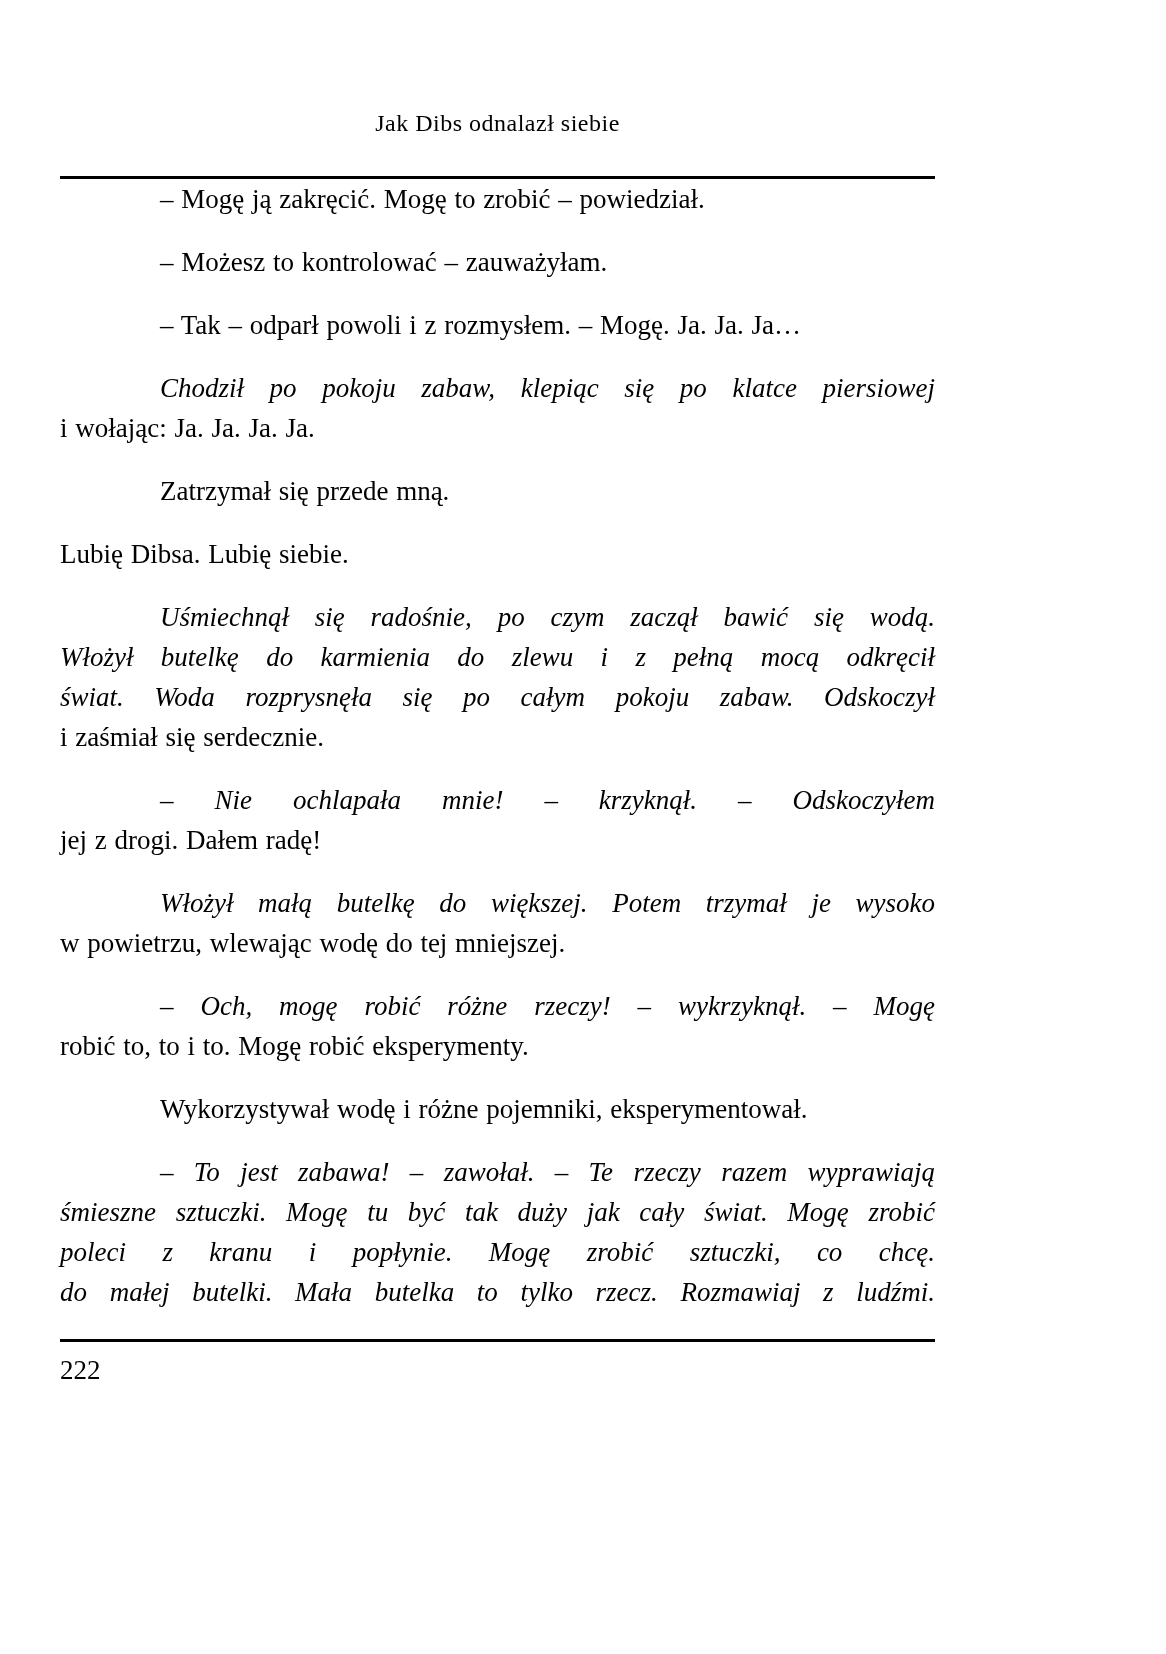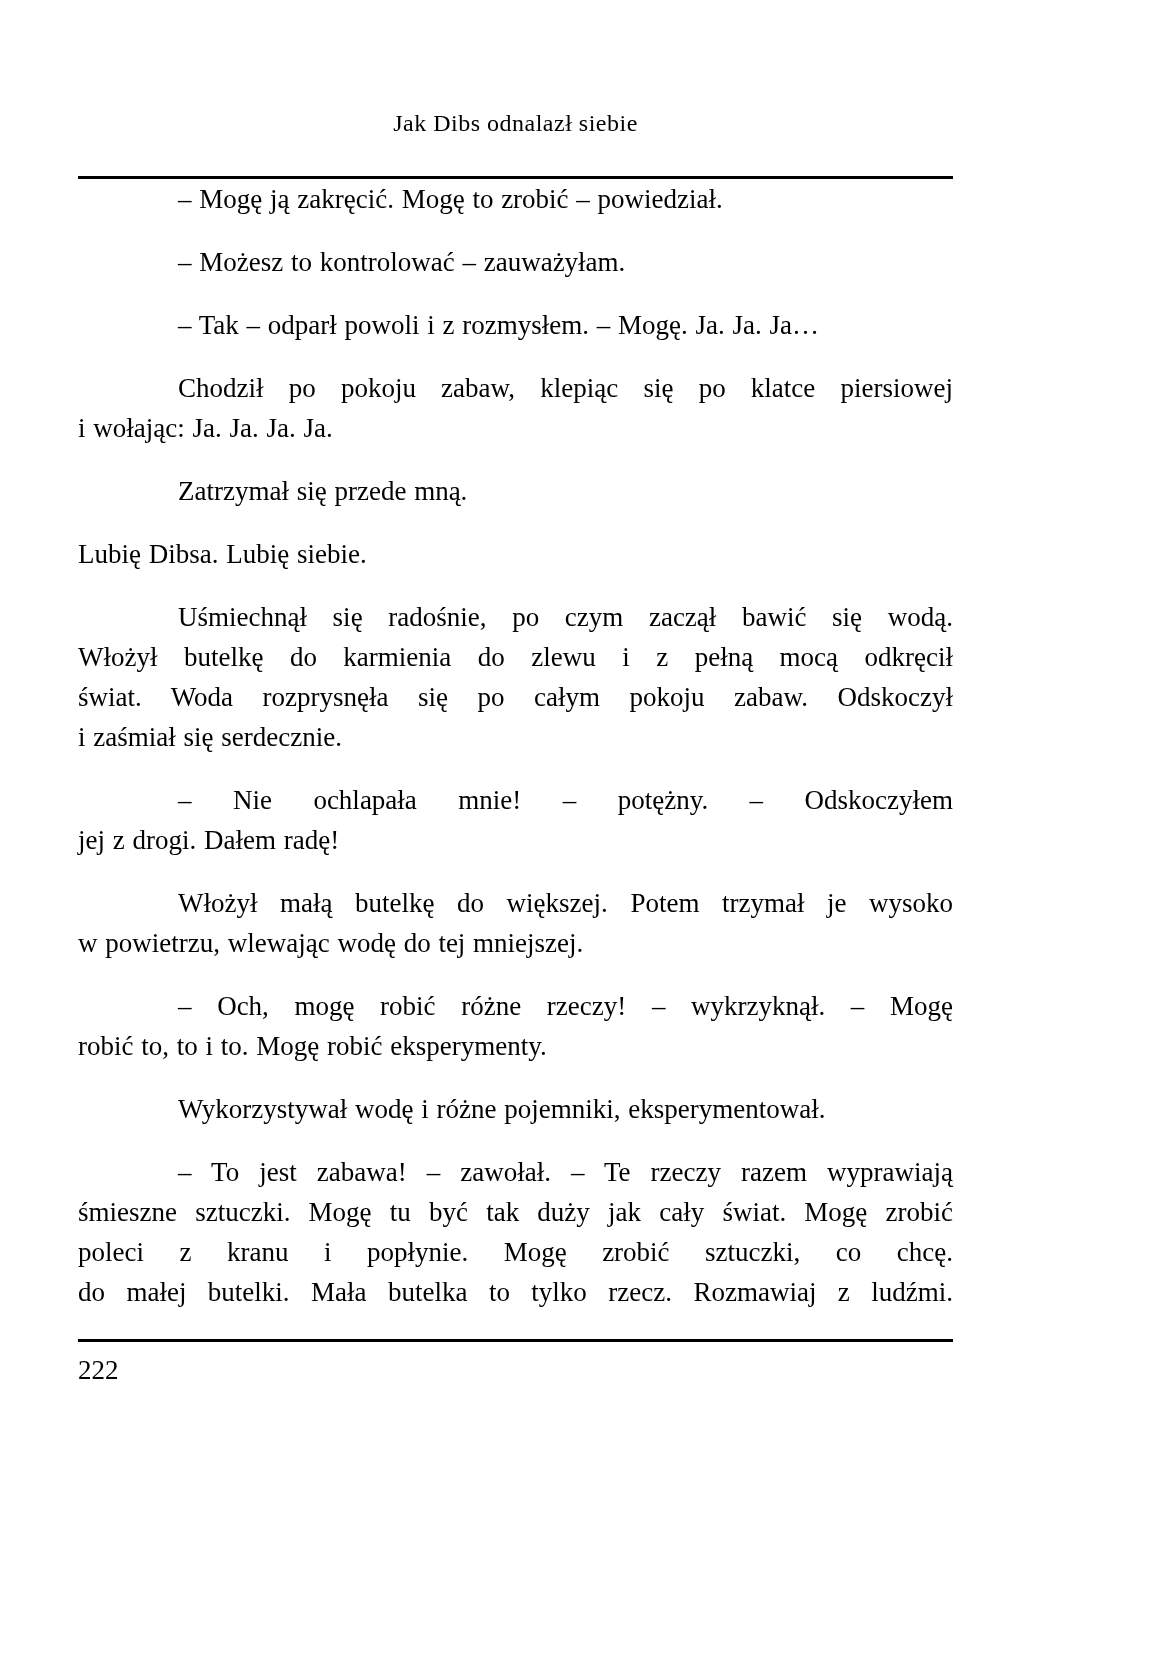--- a/index.html
+++ b/index.html
@@ -10,21 +10,21 @@
   body {
     width: 1166px;
     height: 1654px;
     overflow: hidden;
     color: #000000;
     font-family: "Liberation Serif", "DejaVu Serif", serif;
     -webkit-font-smoothing: antialiased;
   }
   .page {
     width: 875px;
-    margin-left: 78px;
+    margin-left: 60px;
   }
   .running-header {
     padding-top: 106px;
     text-align: center;
     font-size: 24px;
     line-height: 34px;
     letter-spacing: 0.5px;
   }
   .rule {
     height: 3px;
@@ -46,20 +46,21 @@
   }
   .line {
     font-size: 27px;
     line-height: 40px;
     text-align: justify;
     text-align-last: left;
     word-spacing: 1px;
   }
   .line.just {
     text-align-last: justify;
+    font-style: italic;
   }
   .line.first {
     padding-left: 100px;
   }
   .page-number {
     margin-top: 8px;
     text-align: left;
     font-size: 27px;
     line-height: 40px;
   }
@@ -92,21 +93,21 @@
       <div class="paragraph">
         <div class="line">Lubię Dibsa. Lubię siebie.</div>
       </div>
       <div class="paragraph">
         <div class="line first just">Uśmiechnął się radośnie, po czym zaczął bawić się wodą.</div>
         <div class="line just">Włożył butelkę do karmienia do zlewu i z pełną mocą odkręcił</div>
         <div class="line just">świat. Woda rozprysnęła się po całym pokoju zabaw. Odskoczył</div>
         <div class="line">i zaśmiał się serdecznie.</div>
       </div>
       <div class="paragraph">
-        <div class="line first just">– Nie ochlapała mnie! – potężny. – Odskoczyłem</div>
+        <div class="line first just">– Nie ochlapała mnie! – krzyknął. – Odskoczyłem</div>
         <div class="line">jej z drogi. Dałem radę!</div>
       </div>
       <div class="paragraph">
         <div class="line first just">Włożył małą butelkę do większej. Potem trzymał je wysoko</div>
         <div class="line">w powietrzu, wlewając wodę do tej mniejszej.</div>
       </div>
       <div class="paragraph">
         <div class="line first just">– Och, mogę robić różne rzeczy! – wykrzyknął. – Mogę</div>
         <div class="line">robić to, to i to. Mogę robić eksperymenty.</div>
       </div>

